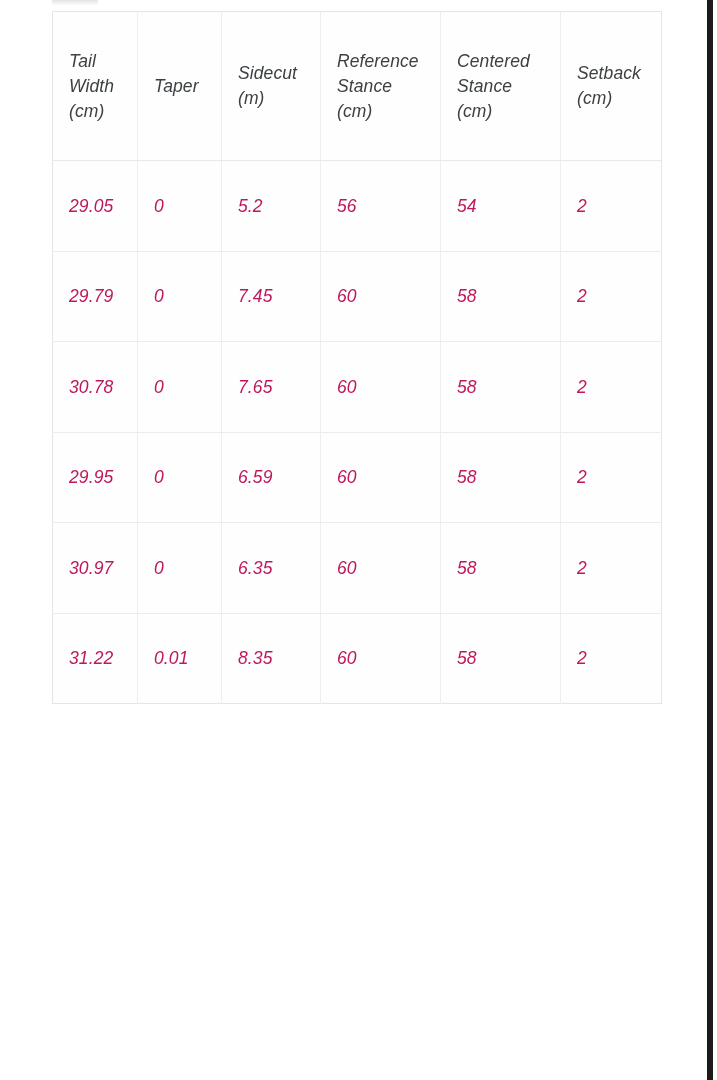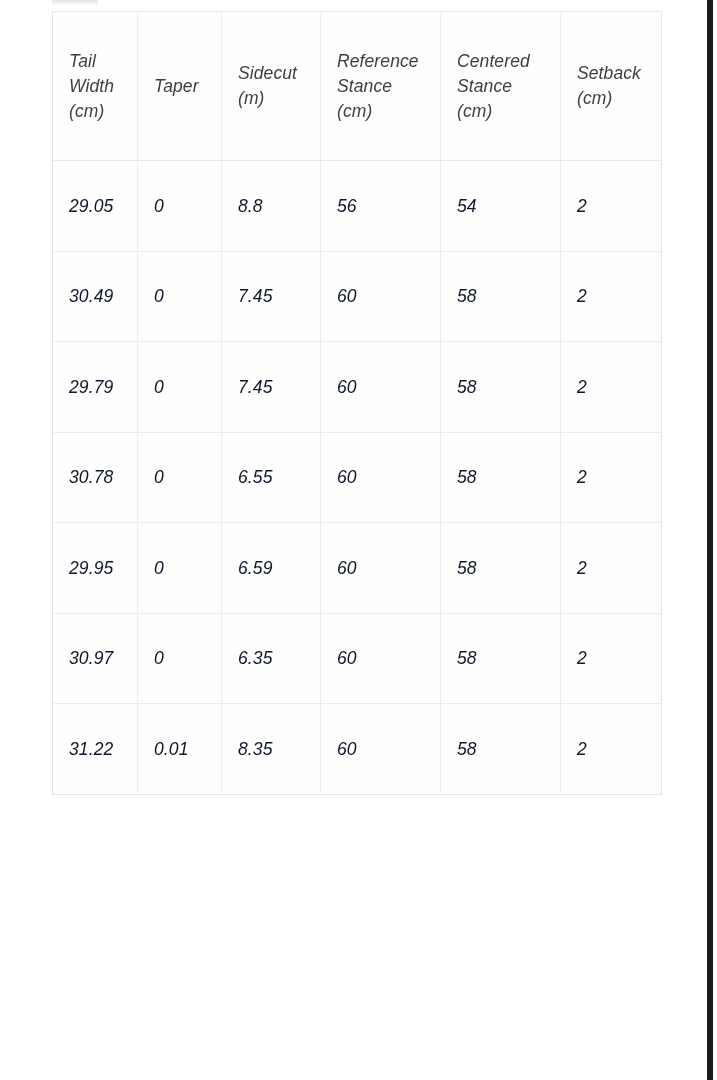--- a/index.html
+++ b/index.html
@@ -95,21 +95,21 @@
     color: #3d4043;
     letter-spacing: 0.1px;
     border-bottom: 1px solid #e6e8ea;
   }
 
   table.spec-table tbody td {
     height: 90.5px;
     font-weight: 400;
     font-size: 17.5px;
     line-height: 22px;
-    color: #0f172a;
+    color: #be185d;
     letter-spacing: 0.1px;
     white-space: nowrap;
   }
 
   
   col.c0 { width: 85px; }
   col.c1 { width: 84px; }
   col.c2 { width: 99px; }
   col.c3 { width: 120px; }
   col.c4 { width: 120px; }
@@ -161,45 +161,37 @@
           <th>
             <span class="hdr-line">Setback</span>
             <span class="hdr-line">(cm)</span>
           </th>
         </tr>
       </thead>
       <tbody id="table-body">
           <tr>
             <td>29.05</td>
             <td>0</td>
-            <td>8.8</td>
+            <td>5.2</td>
             <td>56</td>
             <td>54</td>
             <td>2</td>
           </tr>
           <tr>
-            <td>30.49</td>
+            <td>29.79</td>
             <td>0</td>
             <td>7.45</td>
             <td>60</td>
             <td>58</td>
             <td>2</td>
           </tr>
           <tr>
-            <td>29.79</td>
-            <td>0</td>
-            <td>7.45</td>
-            <td>60</td>
-            <td>58</td>
-            <td>2</td>
-          </tr>
-          <tr>
             <td>30.78</td>
             <td>0</td>
-            <td>6.55</td>
+            <td>7.65</td>
             <td>60</td>
             <td>58</td>
             <td>2</td>
           </tr>
           <tr>
             <td>29.95</td>
             <td>0</td>
             <td>6.59</td>
             <td>60</td>
             <td>58</td>

